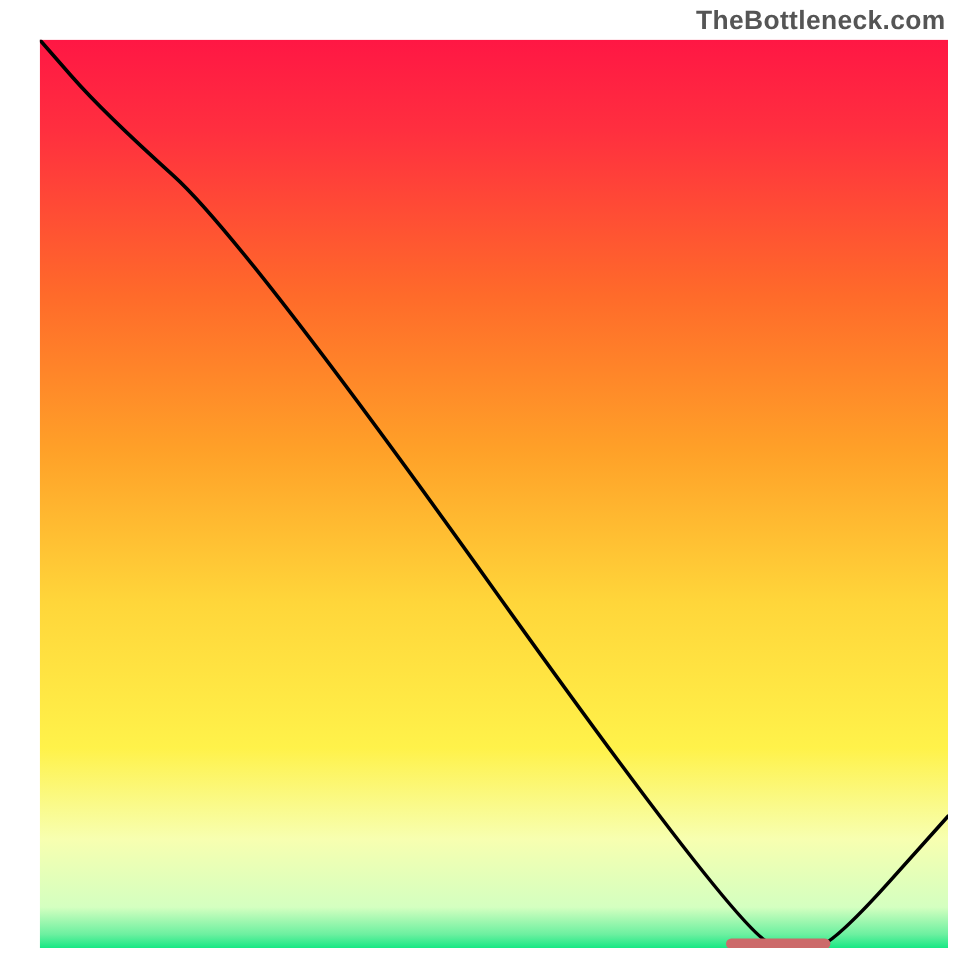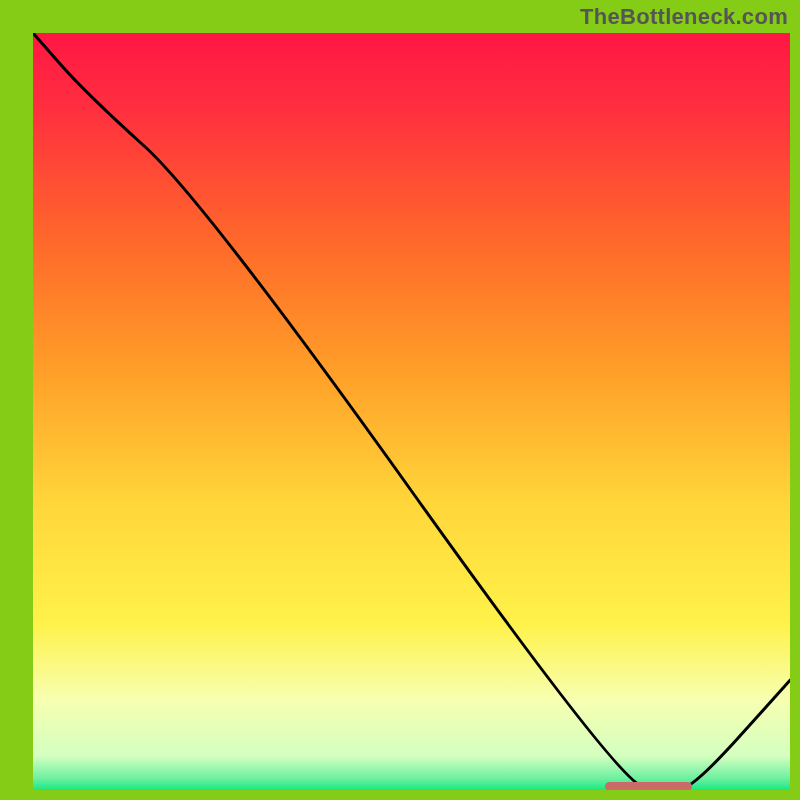--- a/index.html
+++ b/index.html
@@ -8,21 +8,21 @@
     width: 800px;
     height: 800px;
     background: #000;
     font-family: Arial, Helvetica, sans-serif;
     overflow: hidden;
   }
   .frame {
     position: relative;
     width: 800px;
     height: 800px;
-    background: #84cc16;
+    background: #ffffff;
   }
   .attribution {
     position: absolute;
     top: 4px;
     right: 12px;
     color: #555;
     font-size: 22px;
     font-weight: 600;
     letter-spacing: 0.3px;
   }

